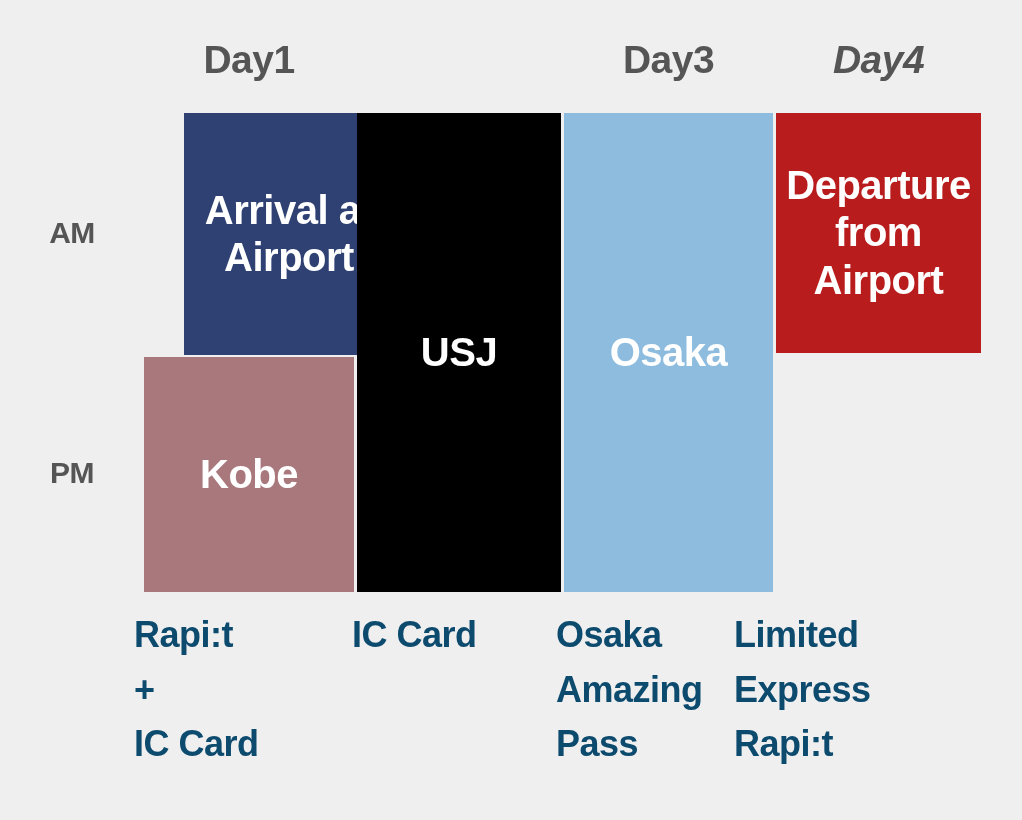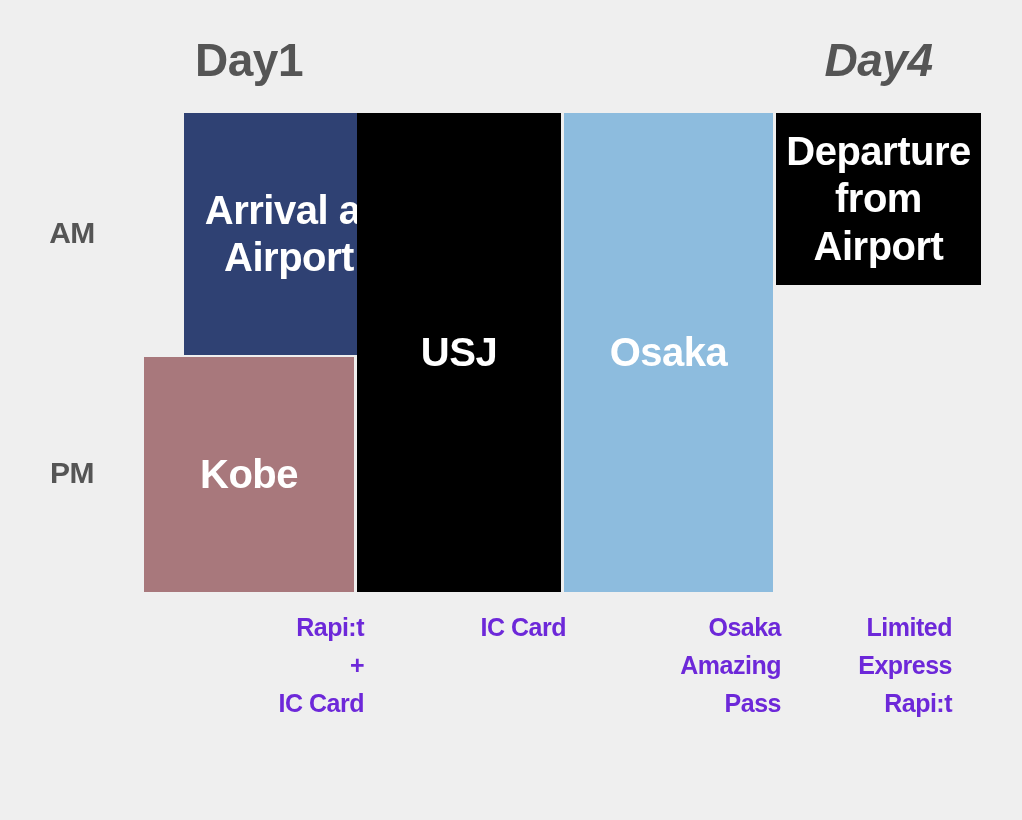--- a/index.html
+++ b/index.html
@@ -21,21 +21,21 @@
     height: 820px;
   }
 
   
   .day-header {
     position: absolute;
     top: 36px;
     height: 48px;
     line-height: 48px;
     text-align: center;
-    font-size: 46px;
+    font-size: 39px;
     font-weight: bold;
     color: #555555;
     letter-spacing: -0.5px;
   }
   .day-header.c1 { left: 144px;  width: 210px; }
   .day-header.c2 { left: 357px;  width: 204px; }
   .day-header.c3 { left: 564px;  width: 209px; }
   .day-header.c4 { left: 776px;  width: 205px; font-style: italic; }
 
   
@@ -85,57 +85,58 @@
     left: 357px; top: 113px; width: 204px; height: 479px;
     background: #000000;
   }
   
   .blk-d3 {
     left: 564px; top: 113px; width: 209px; height: 479px;
     background: #8dbcde;
   }
   
   .blk-d4-am {
-    left: 776px; top: 113px; width: 205px; height: 172px;
-    background: #000000;
+    left: 776px; top: 113px; width: 205px; height: 240px;
+    background: #b91c1c;
     font-size: 40px;
   }
 
   
   .blk-d2 .blk-text,
   .blk-d3 .blk-text {
     position: relative;
     top: 0px;
   }
 
   .blk-text { display: block; white-space: pre-line; }
 
   
   .foot-note {
     position: absolute;
     top: 608px;
-    font-size: 25px;
+    font-size: 36px;
     font-weight: bold;
-    color: #6d28d9;
-    text-align: right;
+    color: #0c4a6e;
+    text-align: left;
     line-height: 1.52;
     letter-spacing: -0.5px;
     white-space: pre-line;
   }
   .foot-note.c1 { left: 134px; width: 230px; }
   .foot-note.c2 { left: 352px; width: 214px; }
   .foot-note.c3 { left: 556px; width: 225px; }
   .foot-note.c4 { left: 734px; width: 218px; }
 </style>
 </head>
 <body>
 
 <div class="board">
 
   <div class="day-header c1">Day1</div>
+  <div class="day-header c3">Day3</div>
   <div class="day-header c4">Day4</div>
 
   <div class="row-label am">AM</div>
   <div class="row-label pm">PM</div>
 
   <div class="block blk-d1-am">
     <span class="blk-text">Arrival at
 Airport</span>
   </div>
 

